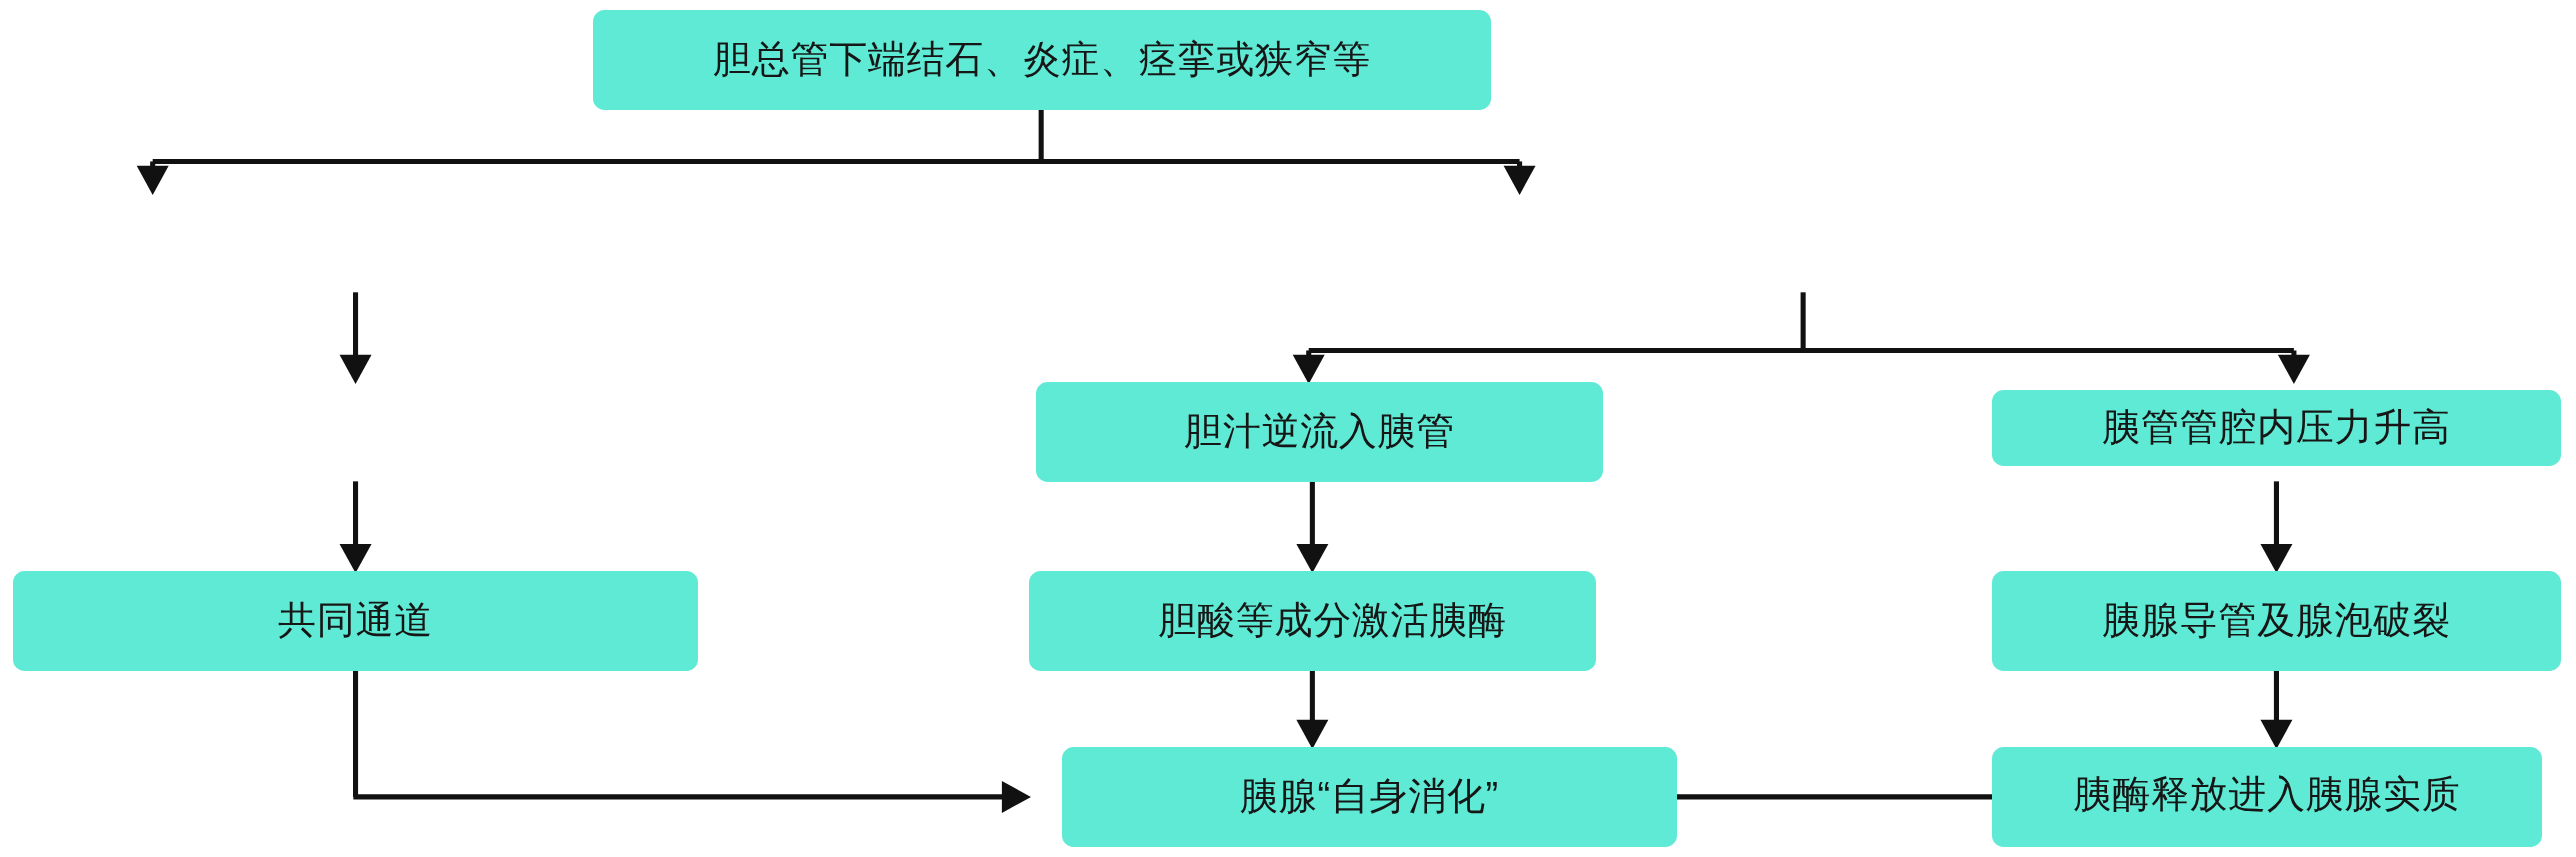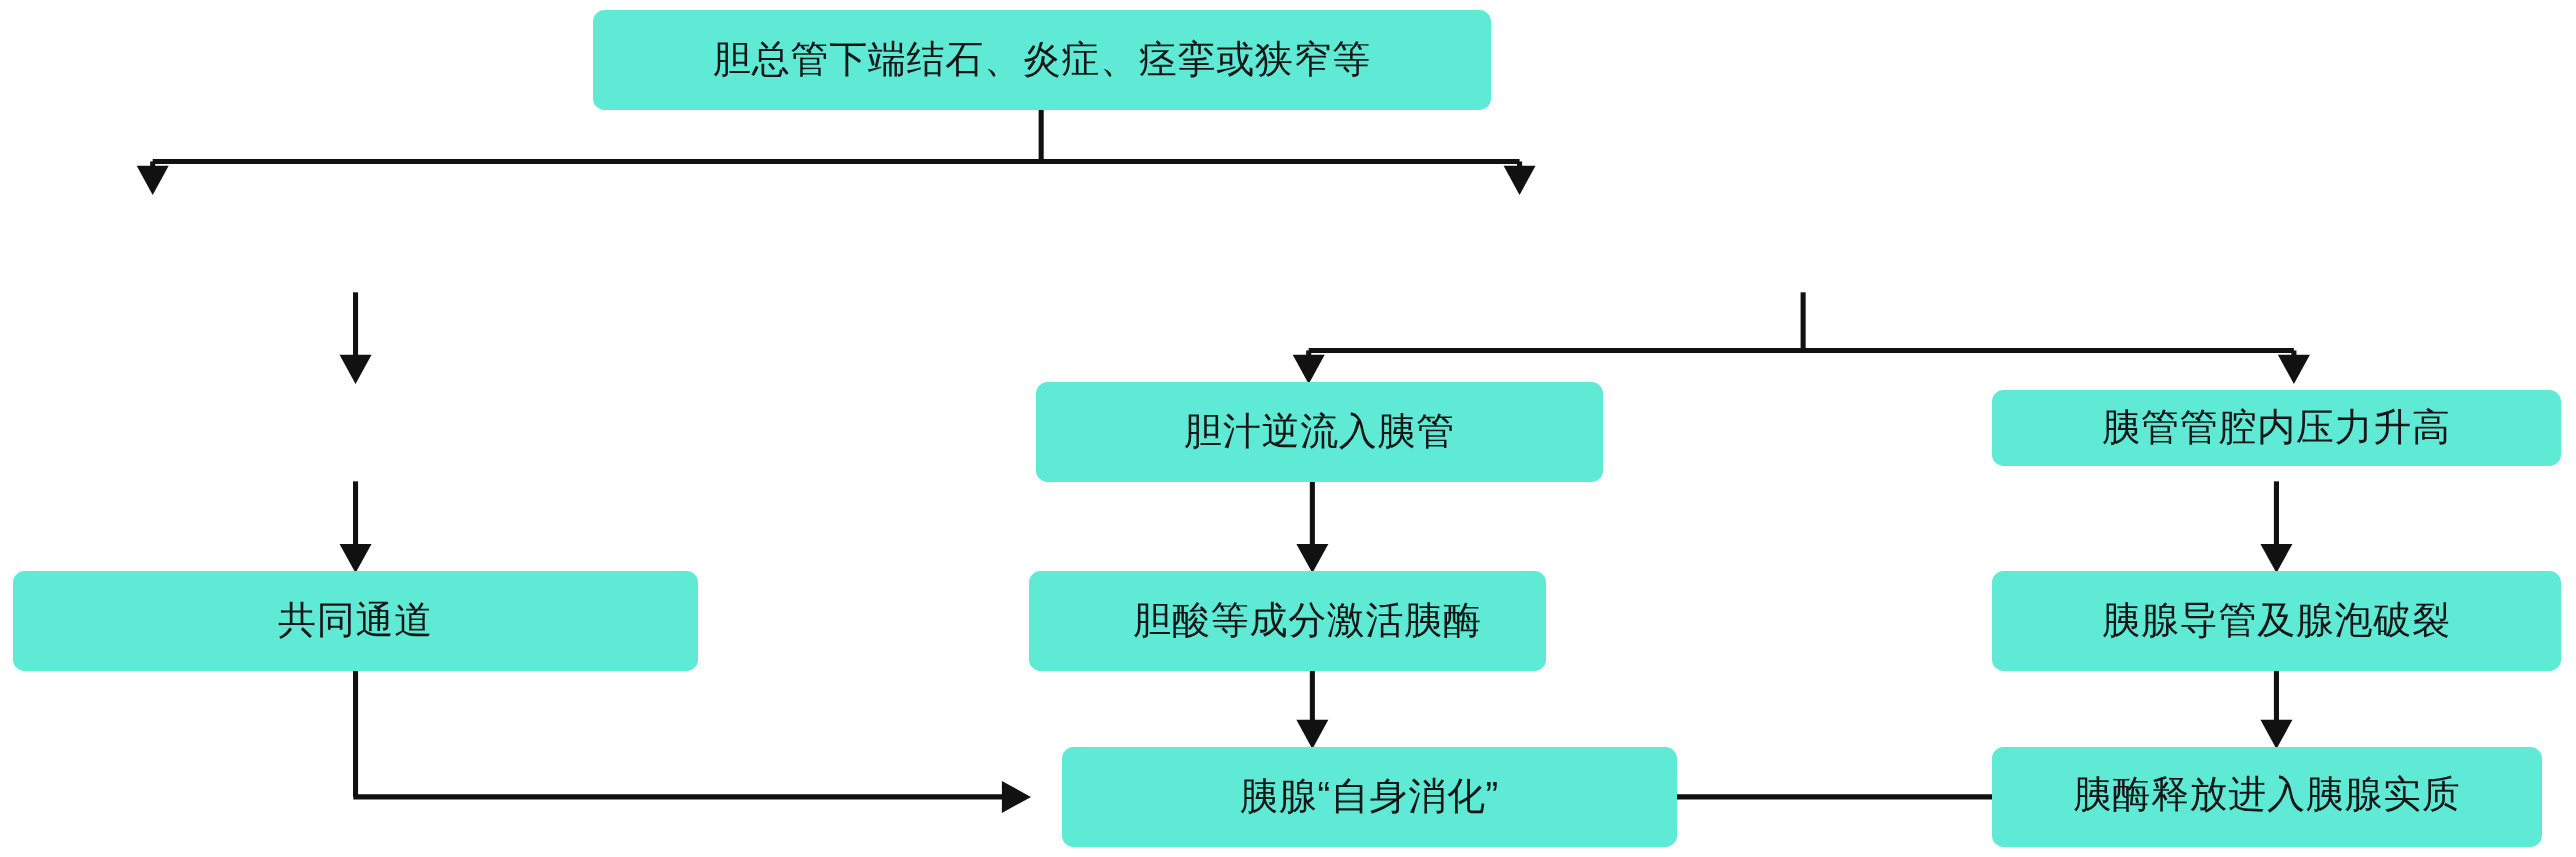--- a/index.html
+++ b/index.html
@@ -137,21 +137,21 @@
   </div>
 
   <div class="node" style="left:1992px; top:390px; width:569px; height:76px;">
     <span class="node-label">胰管管腔内压力升高</span>
   </div>
 
   <div class="node" style="left:13px; top:571px; width:685px; height:100px;">
     <span class="node-label">共同通道</span>
   </div>
 
-  <div class="node" style="left:1029px; top:571px; width:517px; height:100px;padding-left:40px;">
+  <div class="node" style="left:1029px; top:571px; width:567px; height:100px;padding-left:40px;">
     <span class="node-label">胆酸等成分激活胰酶</span>
   </div>
 
   <div class="node" style="left:1992px; top:571px; width:569px; height:100px;">
     <span class="node-label">胰腺导管及腺泡破裂</span>
   </div>
 
   <div class="node" style="left:1062px; top:747px; width:615px; height:100px;">
     <span class="node-label">胰腺“自身消化”</span>
   </div>

